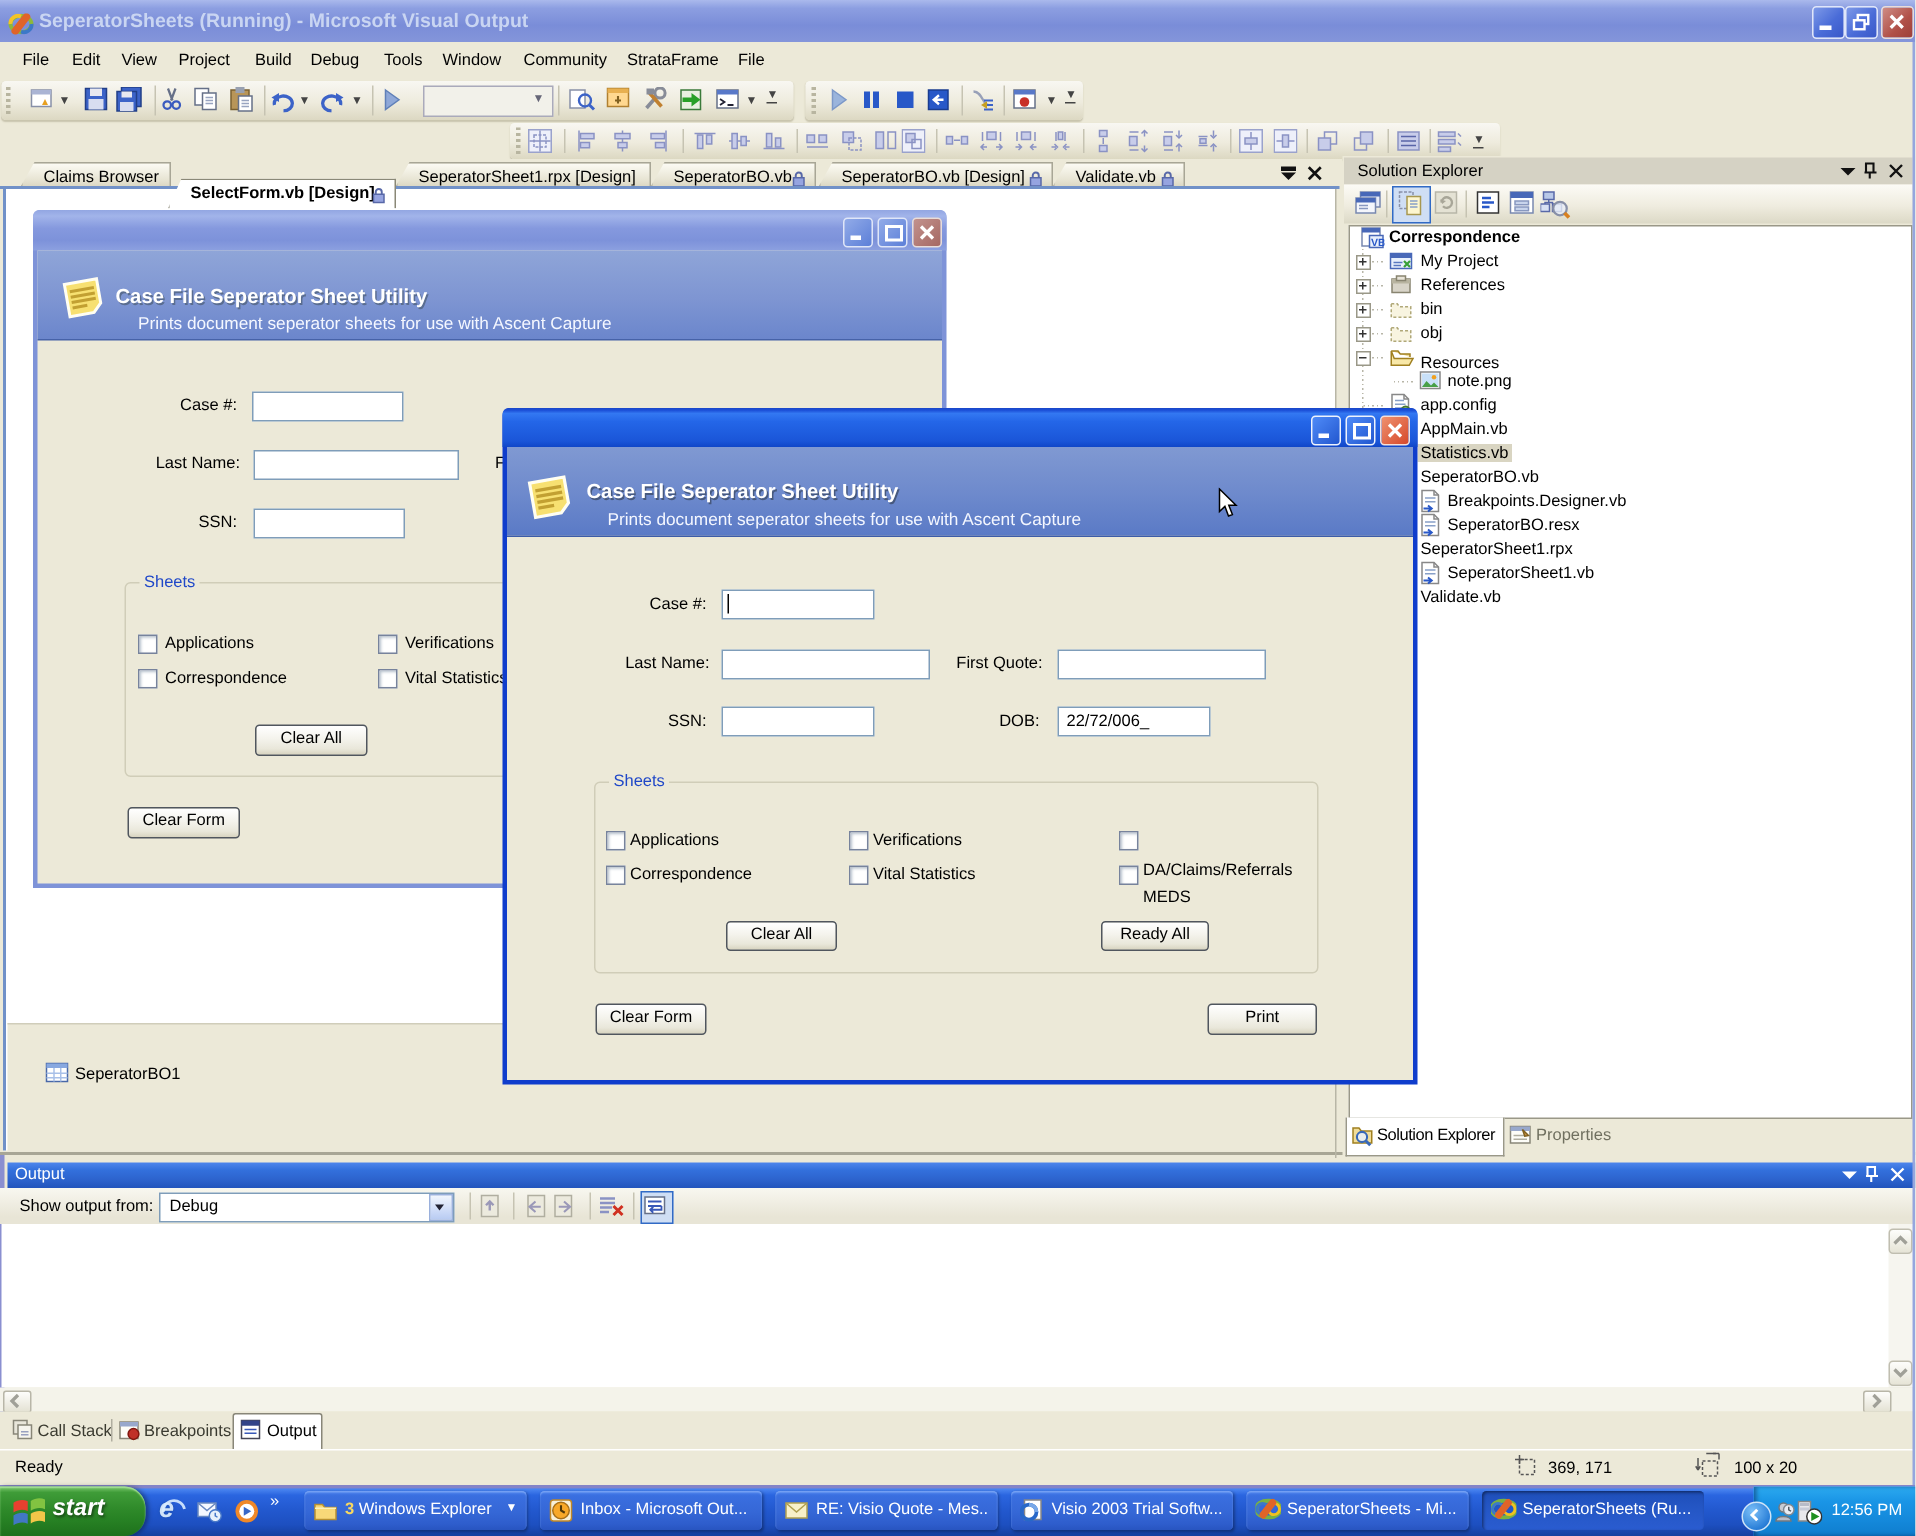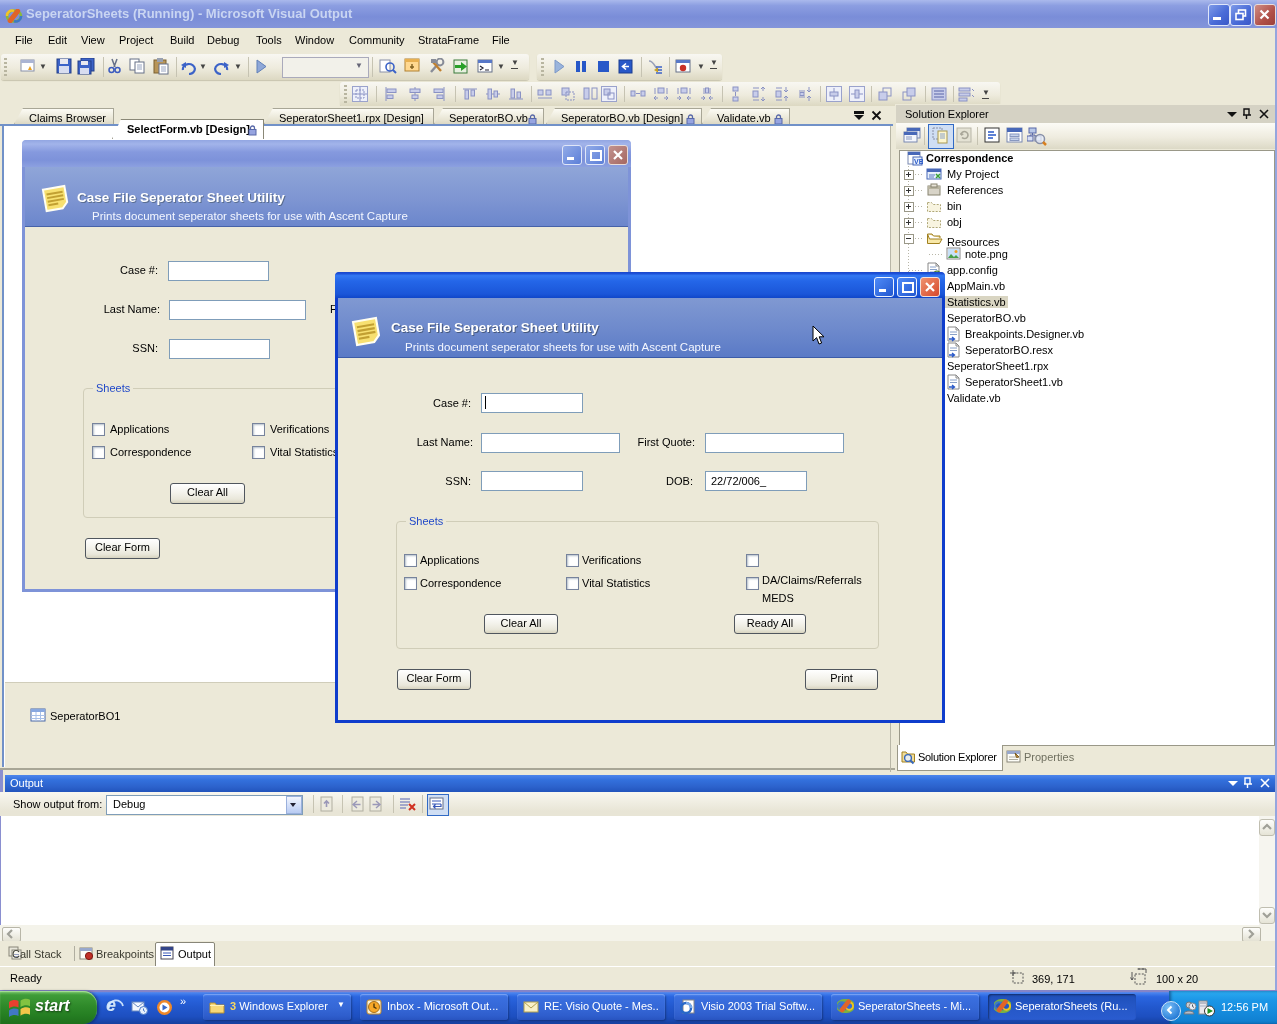--- a/index.html
+++ b/index.html
@@ -642,21 +642,21 @@
   <svg class="abs" style="left:1247px;top:929px;" width="8" height="10" viewBox="0 0 8 10">
       <path d="M2 1 L6 5 L2 9" stroke="#a0a098" stroke-width="2.2" fill="none"></path>
     </svg>
 
   <div class="abs" style="left:0;top:941px;width:1277px;height:25px;background:#ece9d8;"></div>
   <svg class="abs" style="left:8px;top:946px;" width="15" height="15" viewBox="0 0 15 15">
       <rect x="1" y="1" width="9" height="9" fill="#e8e6da" stroke="#888678"></rect>
       <rect x="4" y="4" width="9" height="9" fill="#f6f5ee" stroke="#888678"></rect>
       <path d="M6 8.5 h5 M6 10.5 h5" stroke="#98a0c0"></path>
     </svg>
-  <div class="tx" style="left:12px;top:948px;color:#3a3a30;">Call Stack</div>
+  <div class="tx" style="left:25px;top:948px;color:#3a3a30;">Call Stack</div>
   <div class="sep" style="left:74px;top:946px;height:15px;background:#b0aea0;"></div>
   <svg class="abs" style="left:79px;top:946px;" width="15" height="15" viewBox="0 0 15 15">
       <rect x="1" y="2" width="12" height="11" fill="#fdfdf8" stroke="#888678"></rect>
       <rect x="1" y="2" width="12" height="3" fill="#98a8cc"></rect>
       <circle cx="10" cy="10" r="3.6" fill="#c03028" stroke="#801810"></circle>
     </svg>
   <div class="tx" style="left:96px;top:948px;color:#3a3a30;">Breakpoints</div>
   <div class="abs" style="left:155px;top:942px;width:58px;height:24px;background:#fff;border:1px solid #888678;border-radius:2px 2px 0 0;"></div>
   <svg class="abs" style="left:160px;top:946px;" width="14" height="14" viewBox="0 0 14 14">
       <rect x="1" y="1" width="12" height="12" fill="#fff" stroke="#445"></rect>

